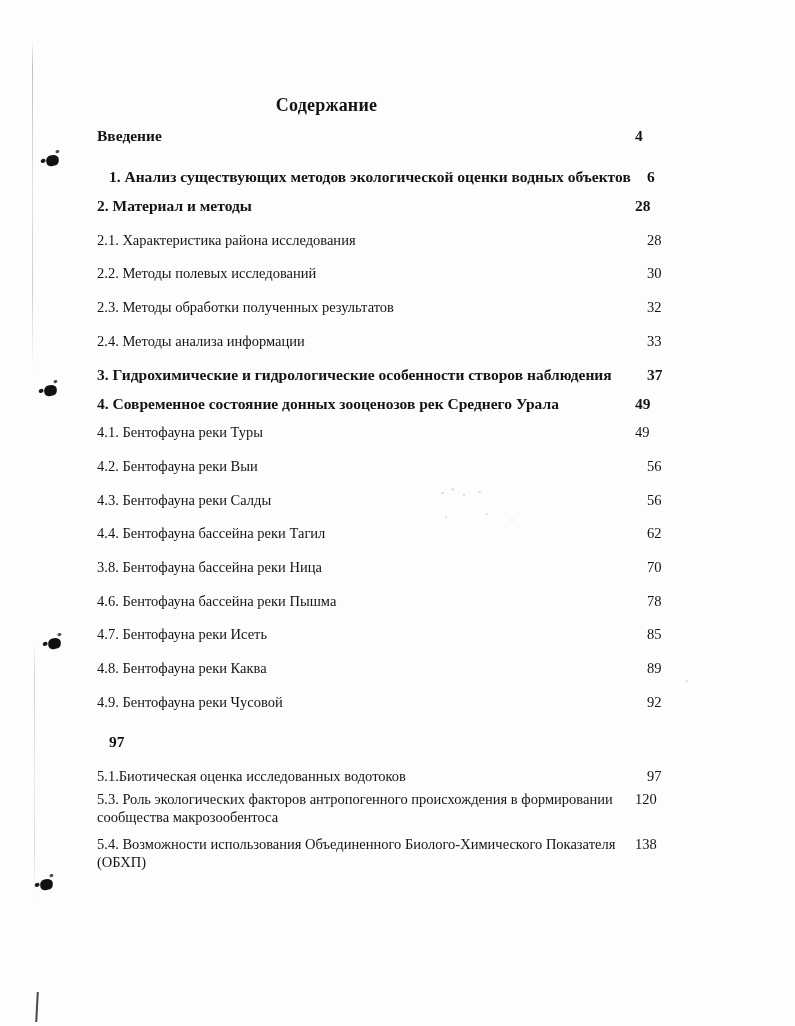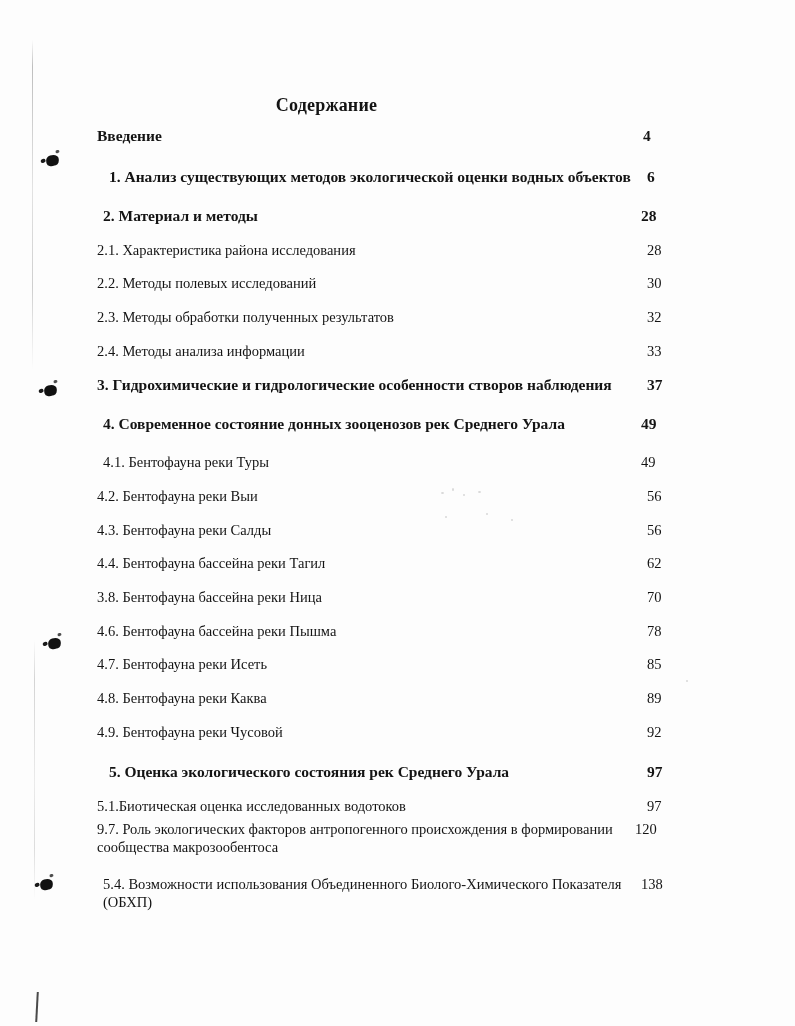--- a/index.html
+++ b/index.html
@@ -136,22 +136,22 @@
     font-size: 15.5px;
   }
   
   .lvl2 {
     font-weight: normal;
     font-size: 14.5px;
   }
   .gap-lg { margin-top: 22px; margin-left: 12px; }
   .gap-md { margin-top: 16px; justify-content: space-between; }
   .gap-sm { margin-top: 5px; }
-  .gap-xs { margin-top: 20px; justify-content: center; }
-  .gap-none { margin-top: 0; gap: 8px; }
+  .gap-xs { margin-top: 10px; }
+  .gap-none { margin-top: 0; }
 </style>
 </head>
 <body>
 
 <div class="scan-line"></div>
 <div class="scan-line2"></div>
 <div class="bottom-tick"></div>
 
 <div class="blot blot-1"></div>
 <div class="blot blot-2"></div>
@@ -237,28 +237,27 @@
     </div>
     <div class="toc-entry lvl2 gap-md">
       <span class="label">4.8. Бентофауна реки Каква</span>
       <span class="pagenum">89</span>
     </div>
     <div class="toc-entry lvl2 gap-md">
       <span class="label">4.9. Бентофауна реки Чусовой</span>
       <span class="pagenum">92</span>
     </div>
     <div class="toc-entry lvl1 gap-lg">
-      <span class="label">5. Оценка экологического состояния рек Среднего Урала</span>
       <span class="pagenum">97</span>
     </div>
     <div class="toc-entry lvl2 gap-md">
       <span class="label">5.1.Биотическая оценка исследованных водотоков</span>
       <span class="pagenum">97</span>
     </div>
     <div class="toc-entry lvl2 gap-sm">
-      <span class="label">9.7. Роль экологических факторов антропогенного происхождения в формировании сообщества макрозообентоса</span>
+      <span class="label">5.3. Роль экологических факторов антропогенного происхождения в формировании сообщества макрозообентоса</span>
       <span class="pagenum">120</span>
     </div>
     <div class="toc-entry lvl2 gap-xs">
       <span class="label">5.4. Возможности использования Объединенного Биолого-Химического Показателя (ОБХП)</span>
       <span class="pagenum">138</span>
     </div>
   </div>
 
 </body></html>

